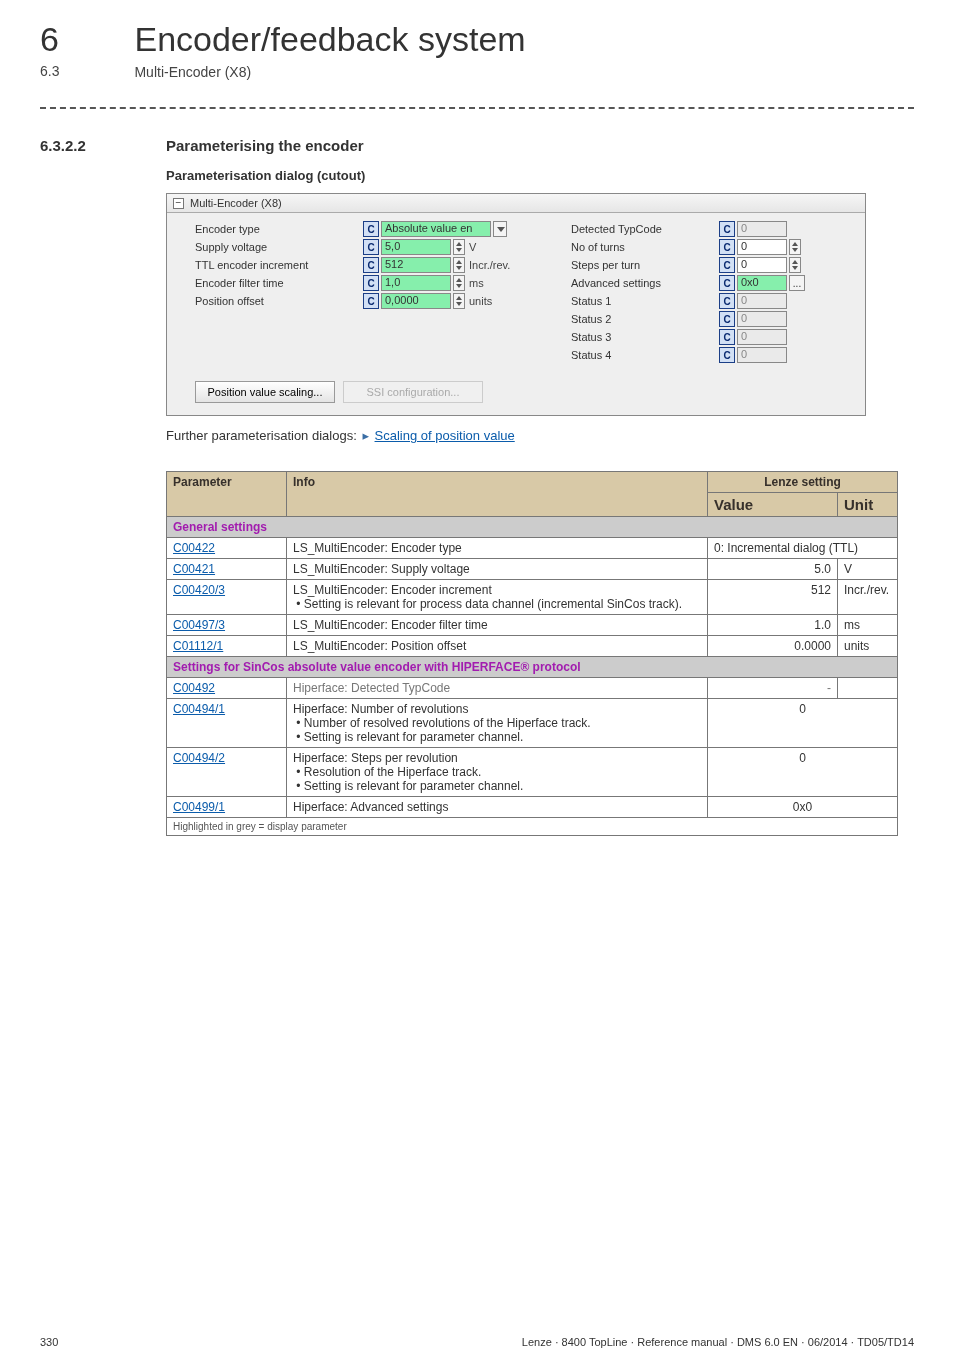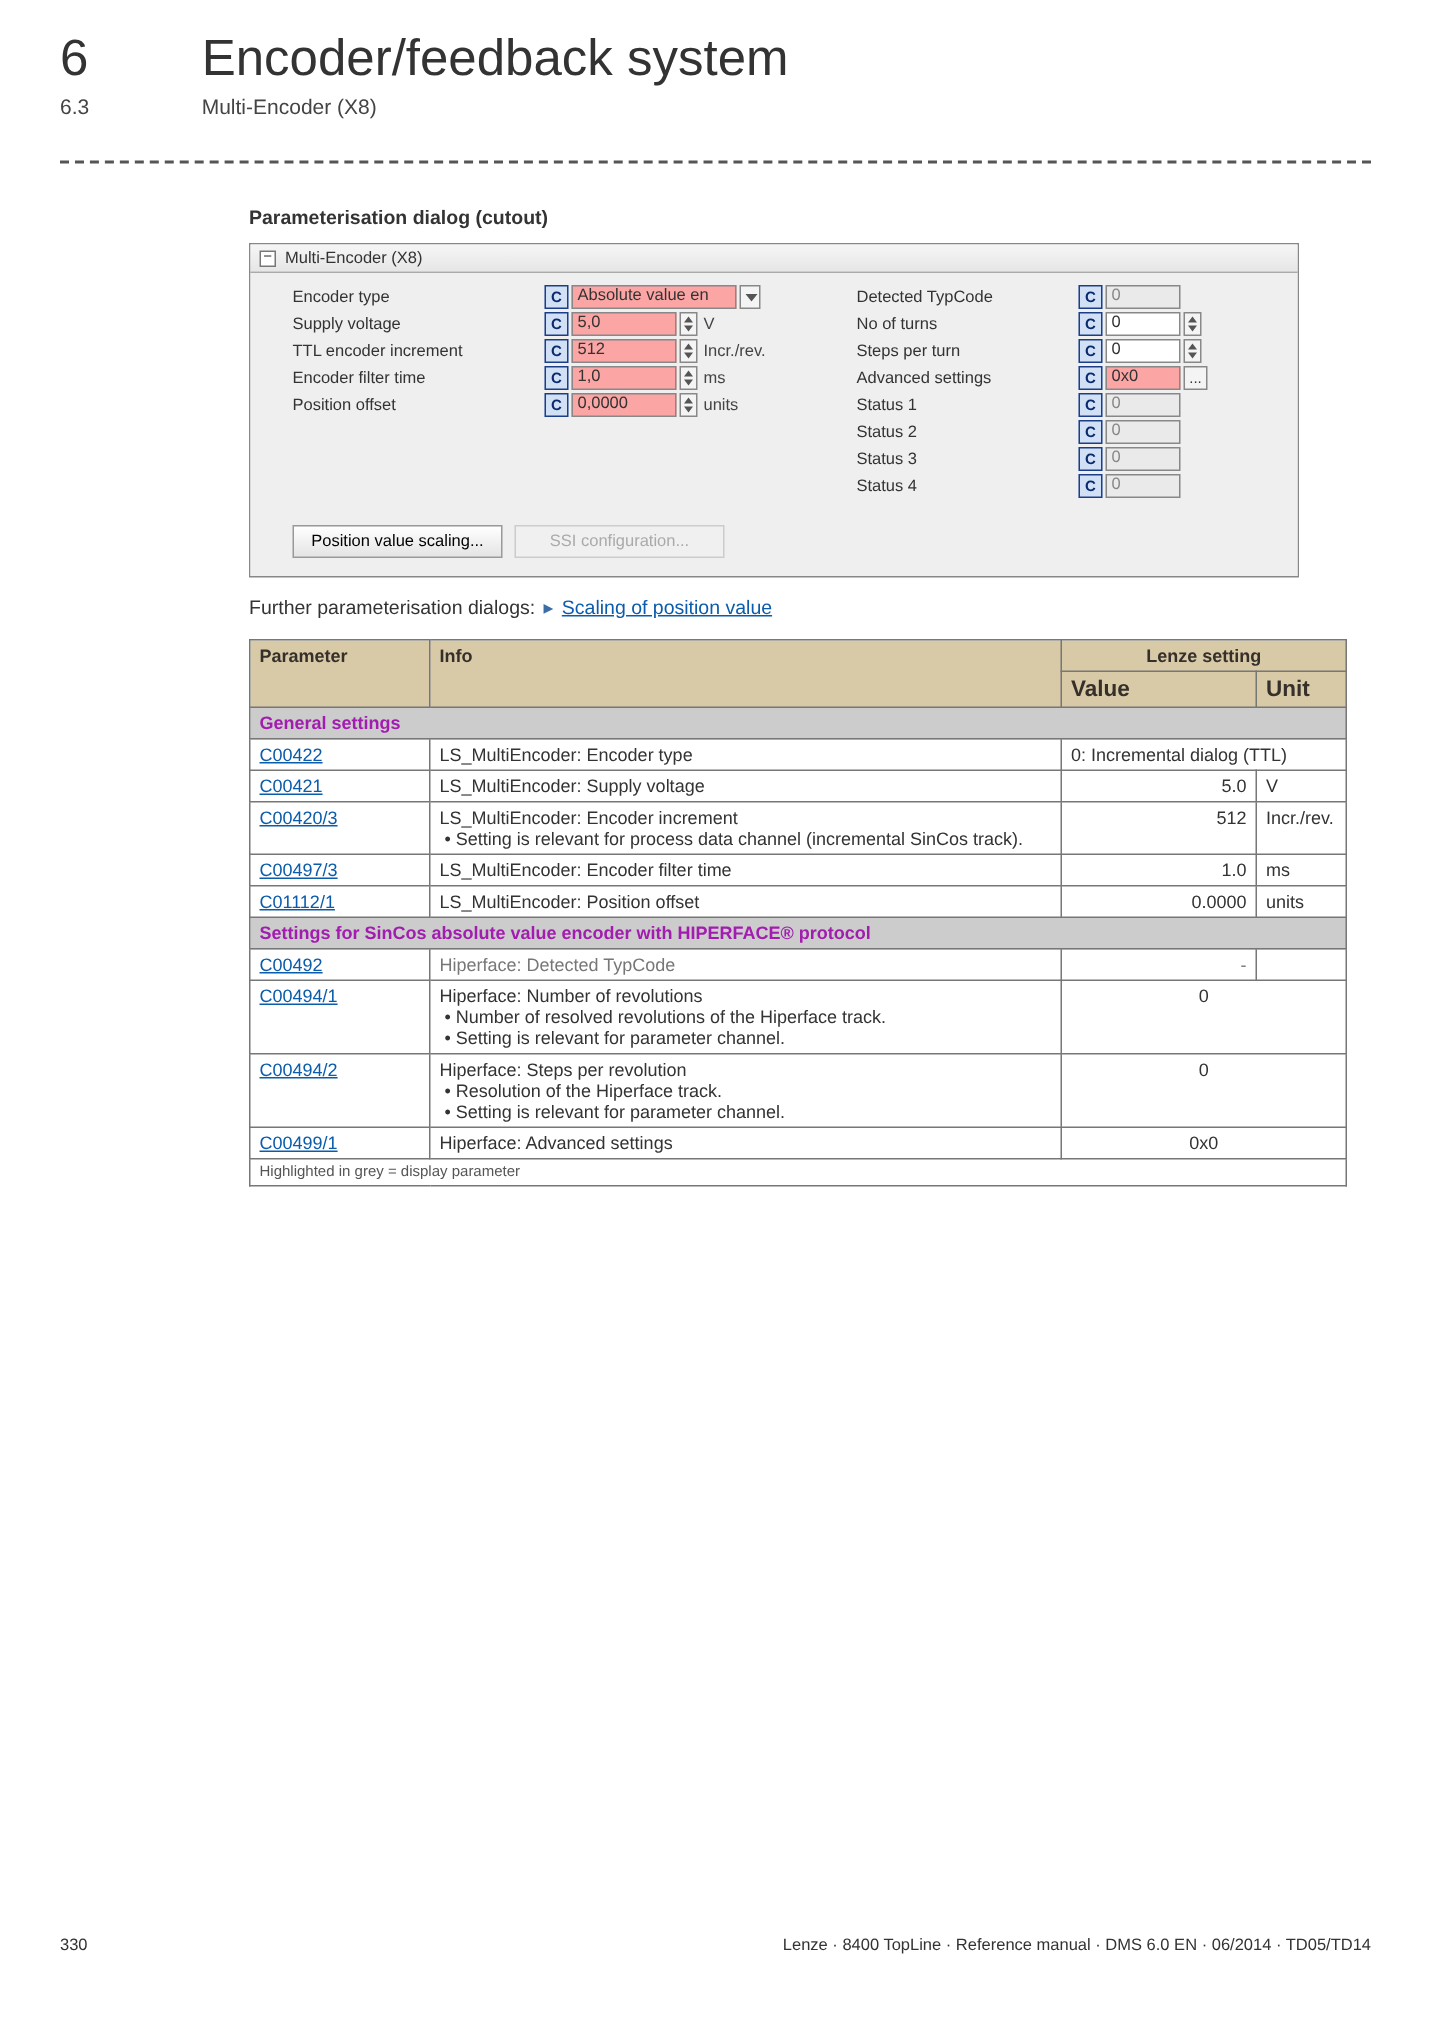--- a/index.html
+++ b/index.html
@@ -126,21 +126,21 @@
     font-weight: 700;
     width: 16px;
     height: 16px;
     font-size: 10px;
     display: inline-flex;
     align-items: center;
     justify-content: center;
   }
   .inp {
     border: 1px solid #888;
-    background: #fca5a5;
+    background: #86efac;
     height: 16px;
     padding: 0 3px;
     font-size: 11px;
     width: 70px;
   }
   .inp.wide { width: 110px; }
   .inp.ro {
     background: #eaeaea;
     color: #888;
     width: 50px;
@@ -206,21 +206,21 @@
   }
   .win-btn.disabled {
     color: #aaa;
     background: #f0f0f0;
     border-color: #ccc;
   }
 
   .further {
     margin-left: 126px;
     font-size: 13px;
-    margin-bottom: 14px;
+    margin-bottom: 28px;
   }
   .tri {
     color: #3a6ea5;
     margin: 0 2px;
   }
   a.link {
     color: #0b5cab;
     text-decoration: underline;
   }
 
@@ -286,20 +286,24 @@
     <span class="chapter-number">6</span>
     <span class="chapter-title">Encoder/feedback system</span>
   </div>
   <div style="margin-top:4px;">
     <span class="section-number">6.3</span>
     <span class="section-title">Multi-Encoder (X8)</span>
   </div>
 
   <hr class="dashed">
 
+  <div class="h2-row">
+    <div class="h2-num">6.3.2.2</div>
+    <div class="h2-text">Parameterising the encoder</div>
+  </div>
   <div class="h3-text">Parameterisation dialog (cutout)</div>
 
   <div class="cutout">
     <div class="cutout-title">
       <span class="tree-toggle">−</span>
       <span>Multi-Encoder (X8)</span>
     </div>
     <div class="cutout-body">
       <div class="form-grid">
 

